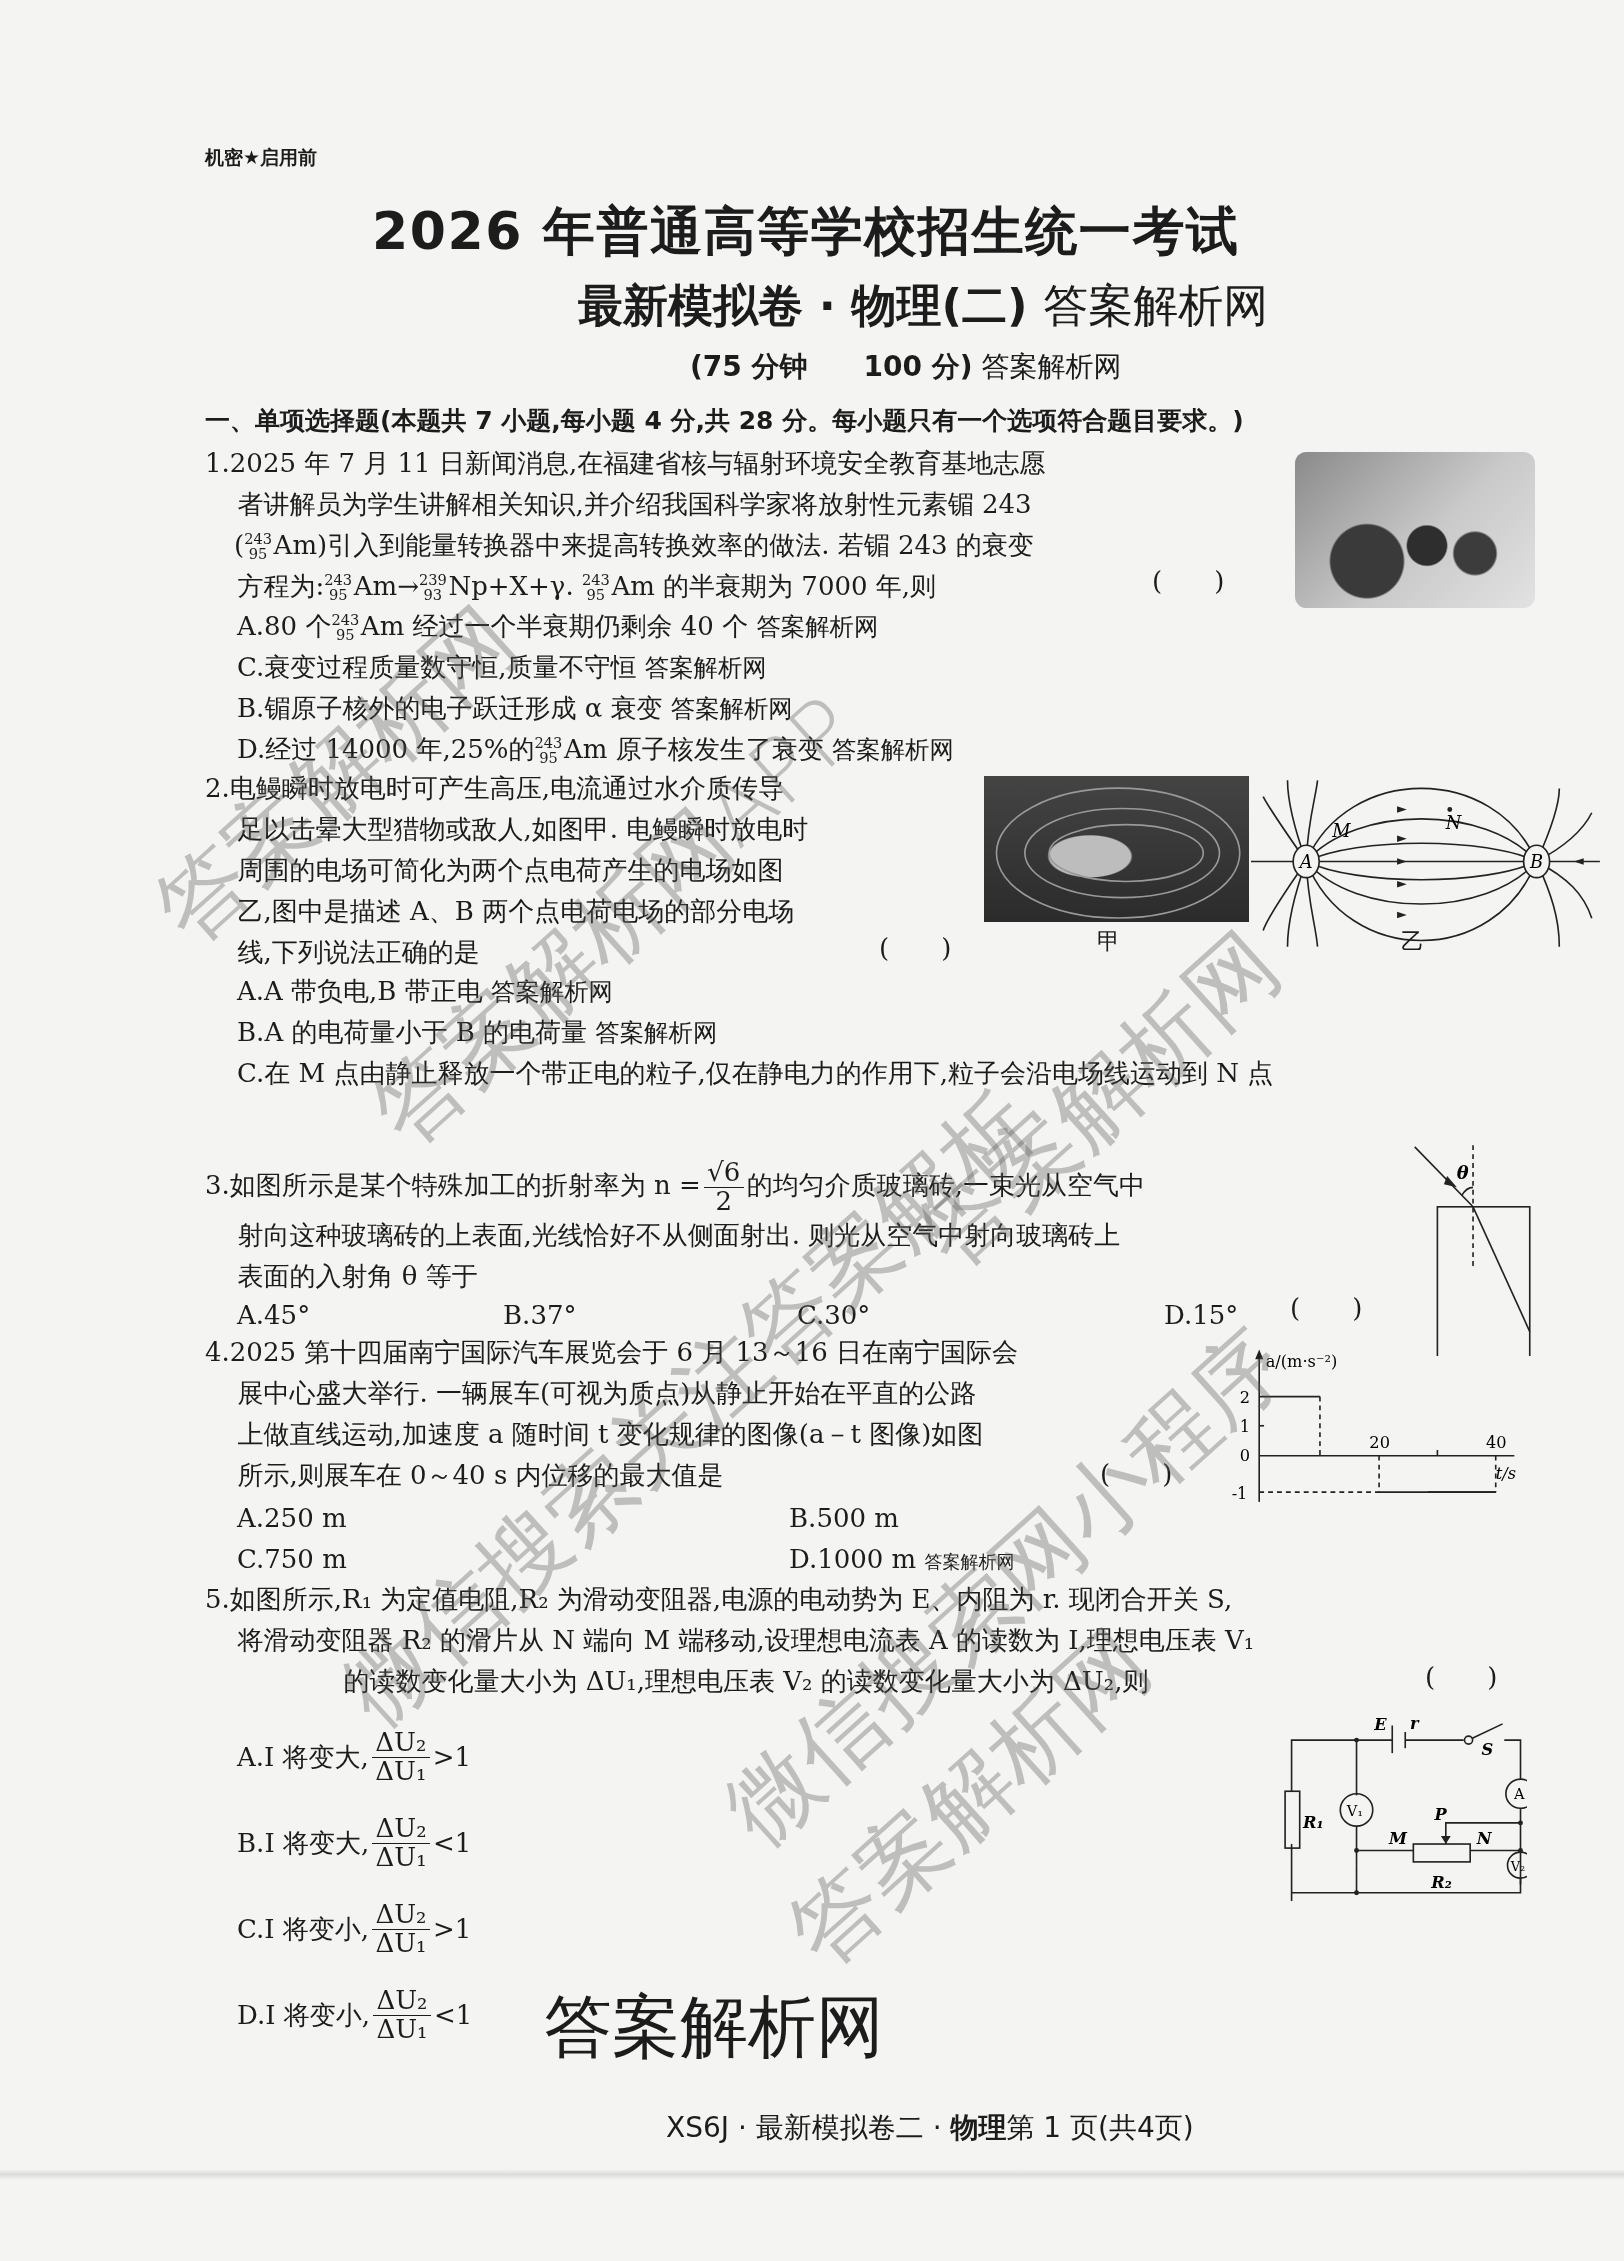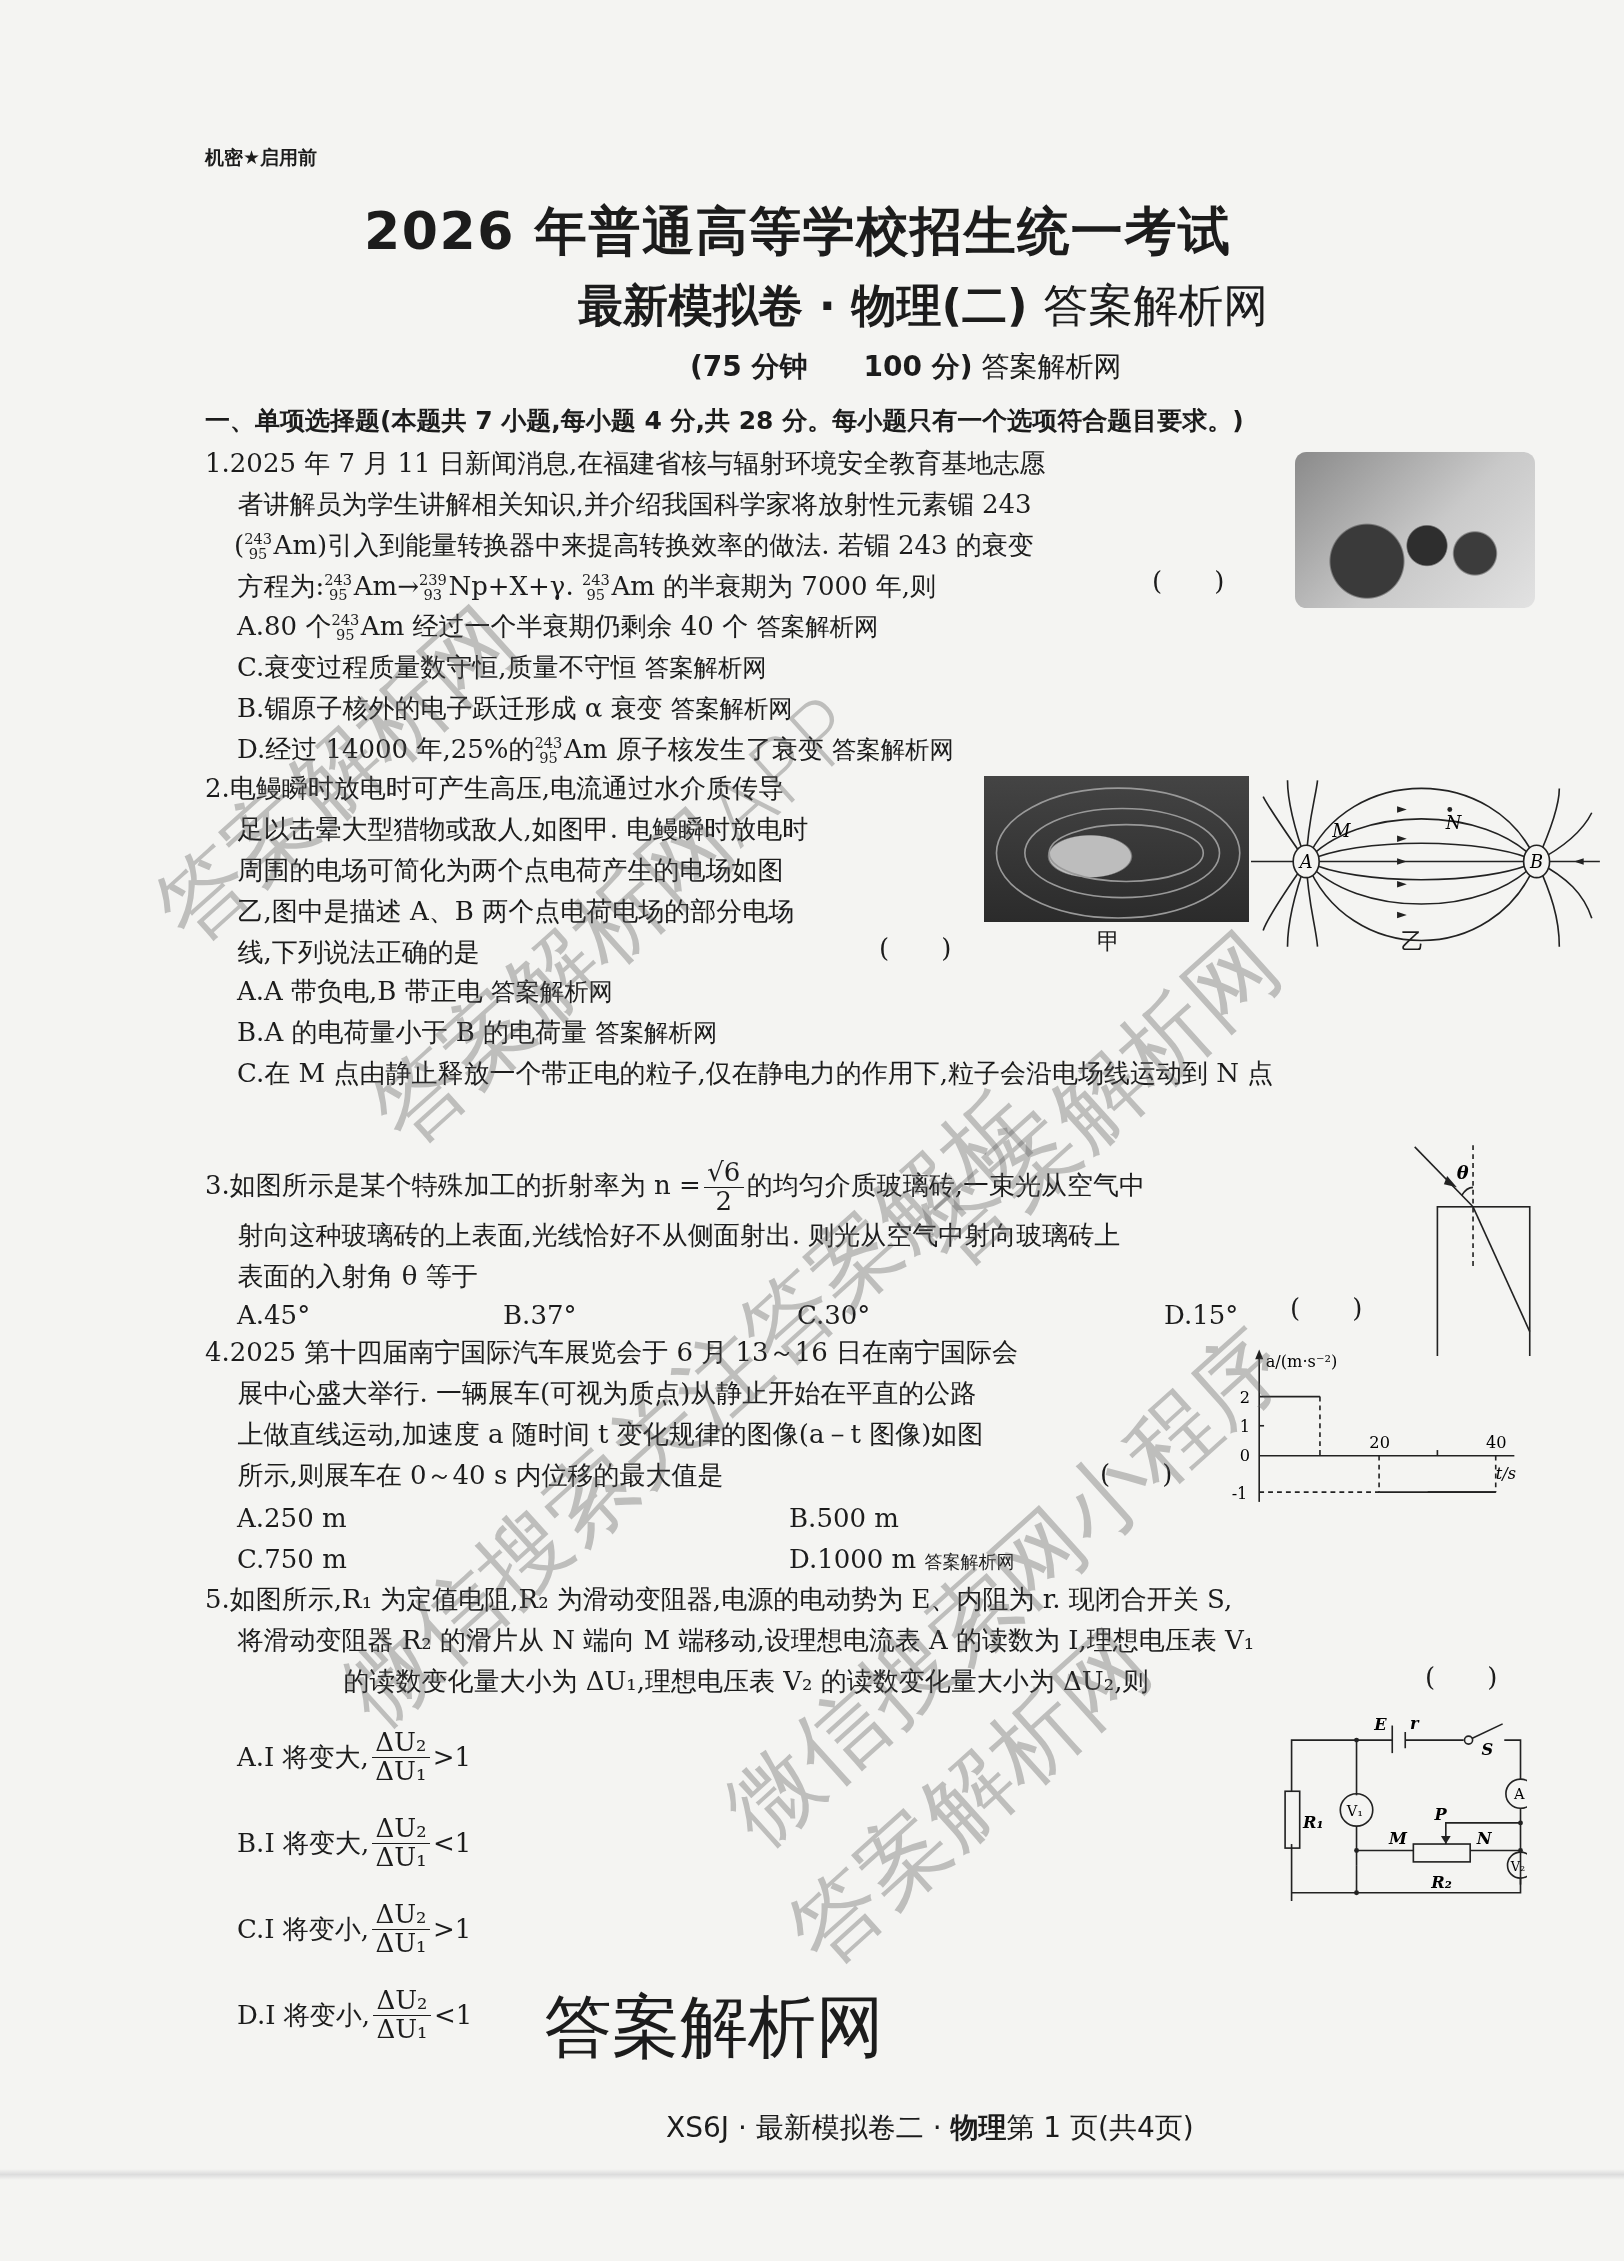--- a/index.html
+++ b/index.html
@@ -4,21 +4,21 @@
 <style>
   html, body { margin: 0; padding: 0; }
   body {
     width: 1624px; height: 2261px; position: relative; overflow: hidden;
     background: #f4f4f2;
     font-family: "DejaVu Serif", "Liberation Serif", serif;
     color: #1c1c1c;
   }
   .abs { position: absolute; }
   .confidential { left: 205px; top: 145px; font-size: 19px; font-weight: bold; font-family: "DejaVu Sans", sans-serif; }
-  .title1 { left: 364px; top: 197px; font-size: 52px; font-weight: bold; font-family: "DejaVu Sans", sans-serif; letter-spacing: 1.6px; }
+  .title1 { left: 372px; top: 197px; font-size: 52px; font-weight: bold; font-family: "DejaVu Sans", sans-serif; letter-spacing: 1.6px; }
   .title2 { left: 578px; top: 276px; font-size: 45px; font-weight: bold; font-family: "DejaVu Sans", sans-serif; }
   .title2 .wm { font-weight: normal; }
   .title3 { left: 690px; top: 348px; font-size: 28px; font-family: "DejaVu Sans", sans-serif; }
   .title3 b { font-weight: bold; }
   .section { left: 205px; top: 404px; font-size: 25px; font-weight: bold; font-family: "DejaVu Sans", sans-serif; white-space: nowrap; }
   .q { font-size: 26px; line-height: 41px; white-space: nowrap; }
   .opt { font-size: 26px; line-height: 41px; white-space: nowrap; }
   .wmsmall { font-family: "DejaVu Sans", sans-serif; font-size: 24.4px; }
   .paren { position: absolute; font-size: 26px; }
   .iso { display: inline-block; vertical-align: middle; line-height: 1; font-size: 14.6px; text-align: center; margin-right: 1.6px; }

